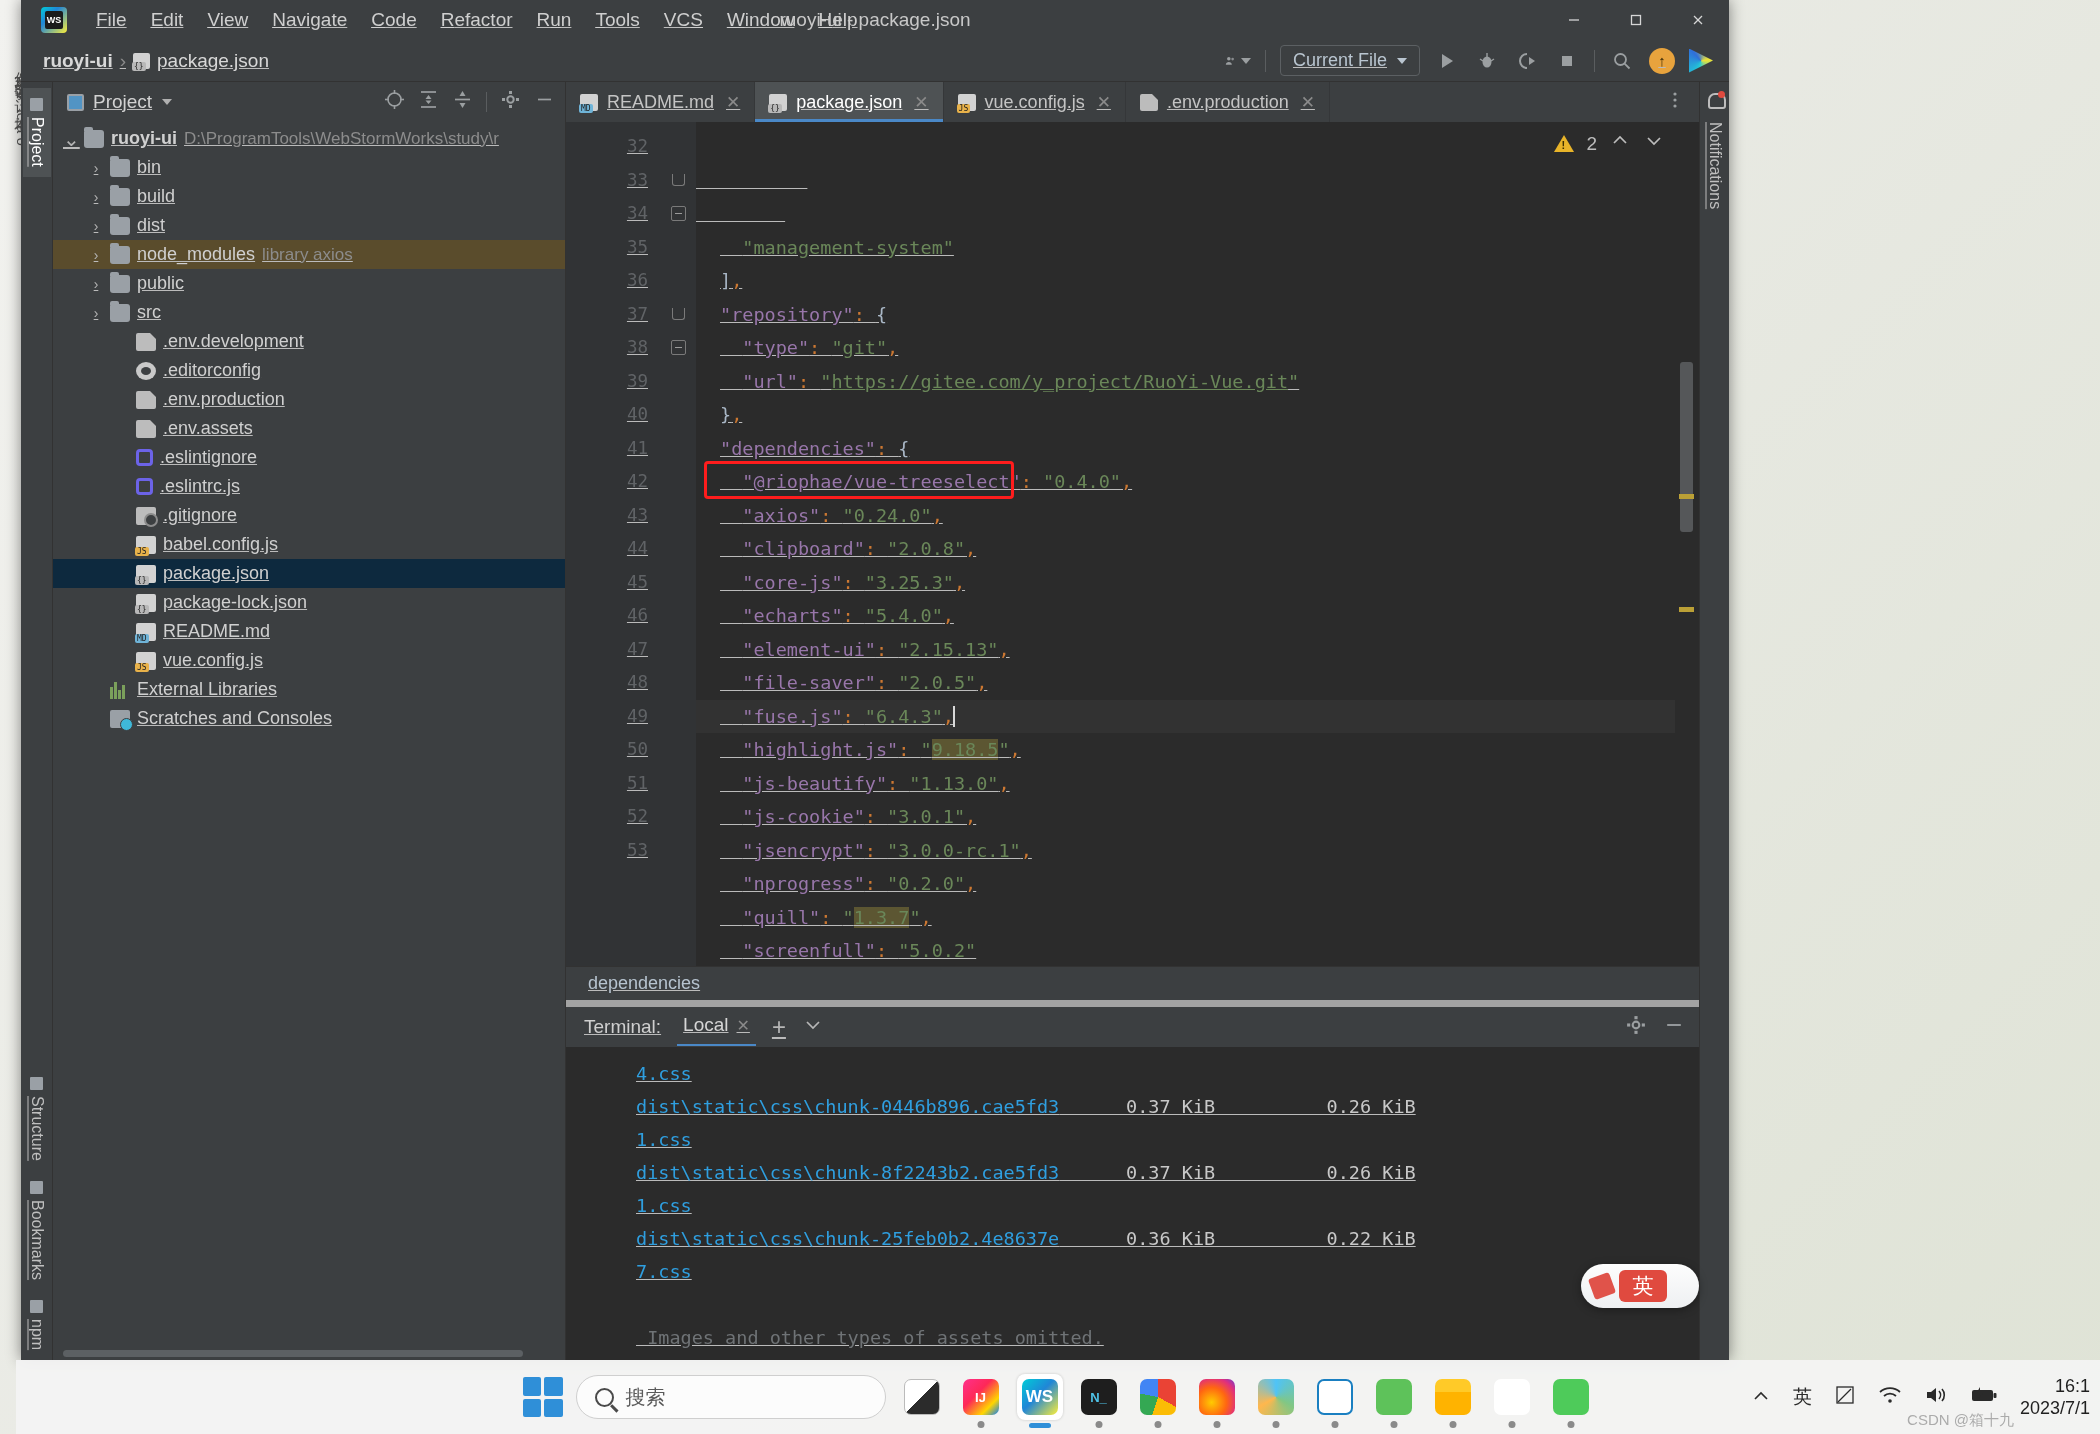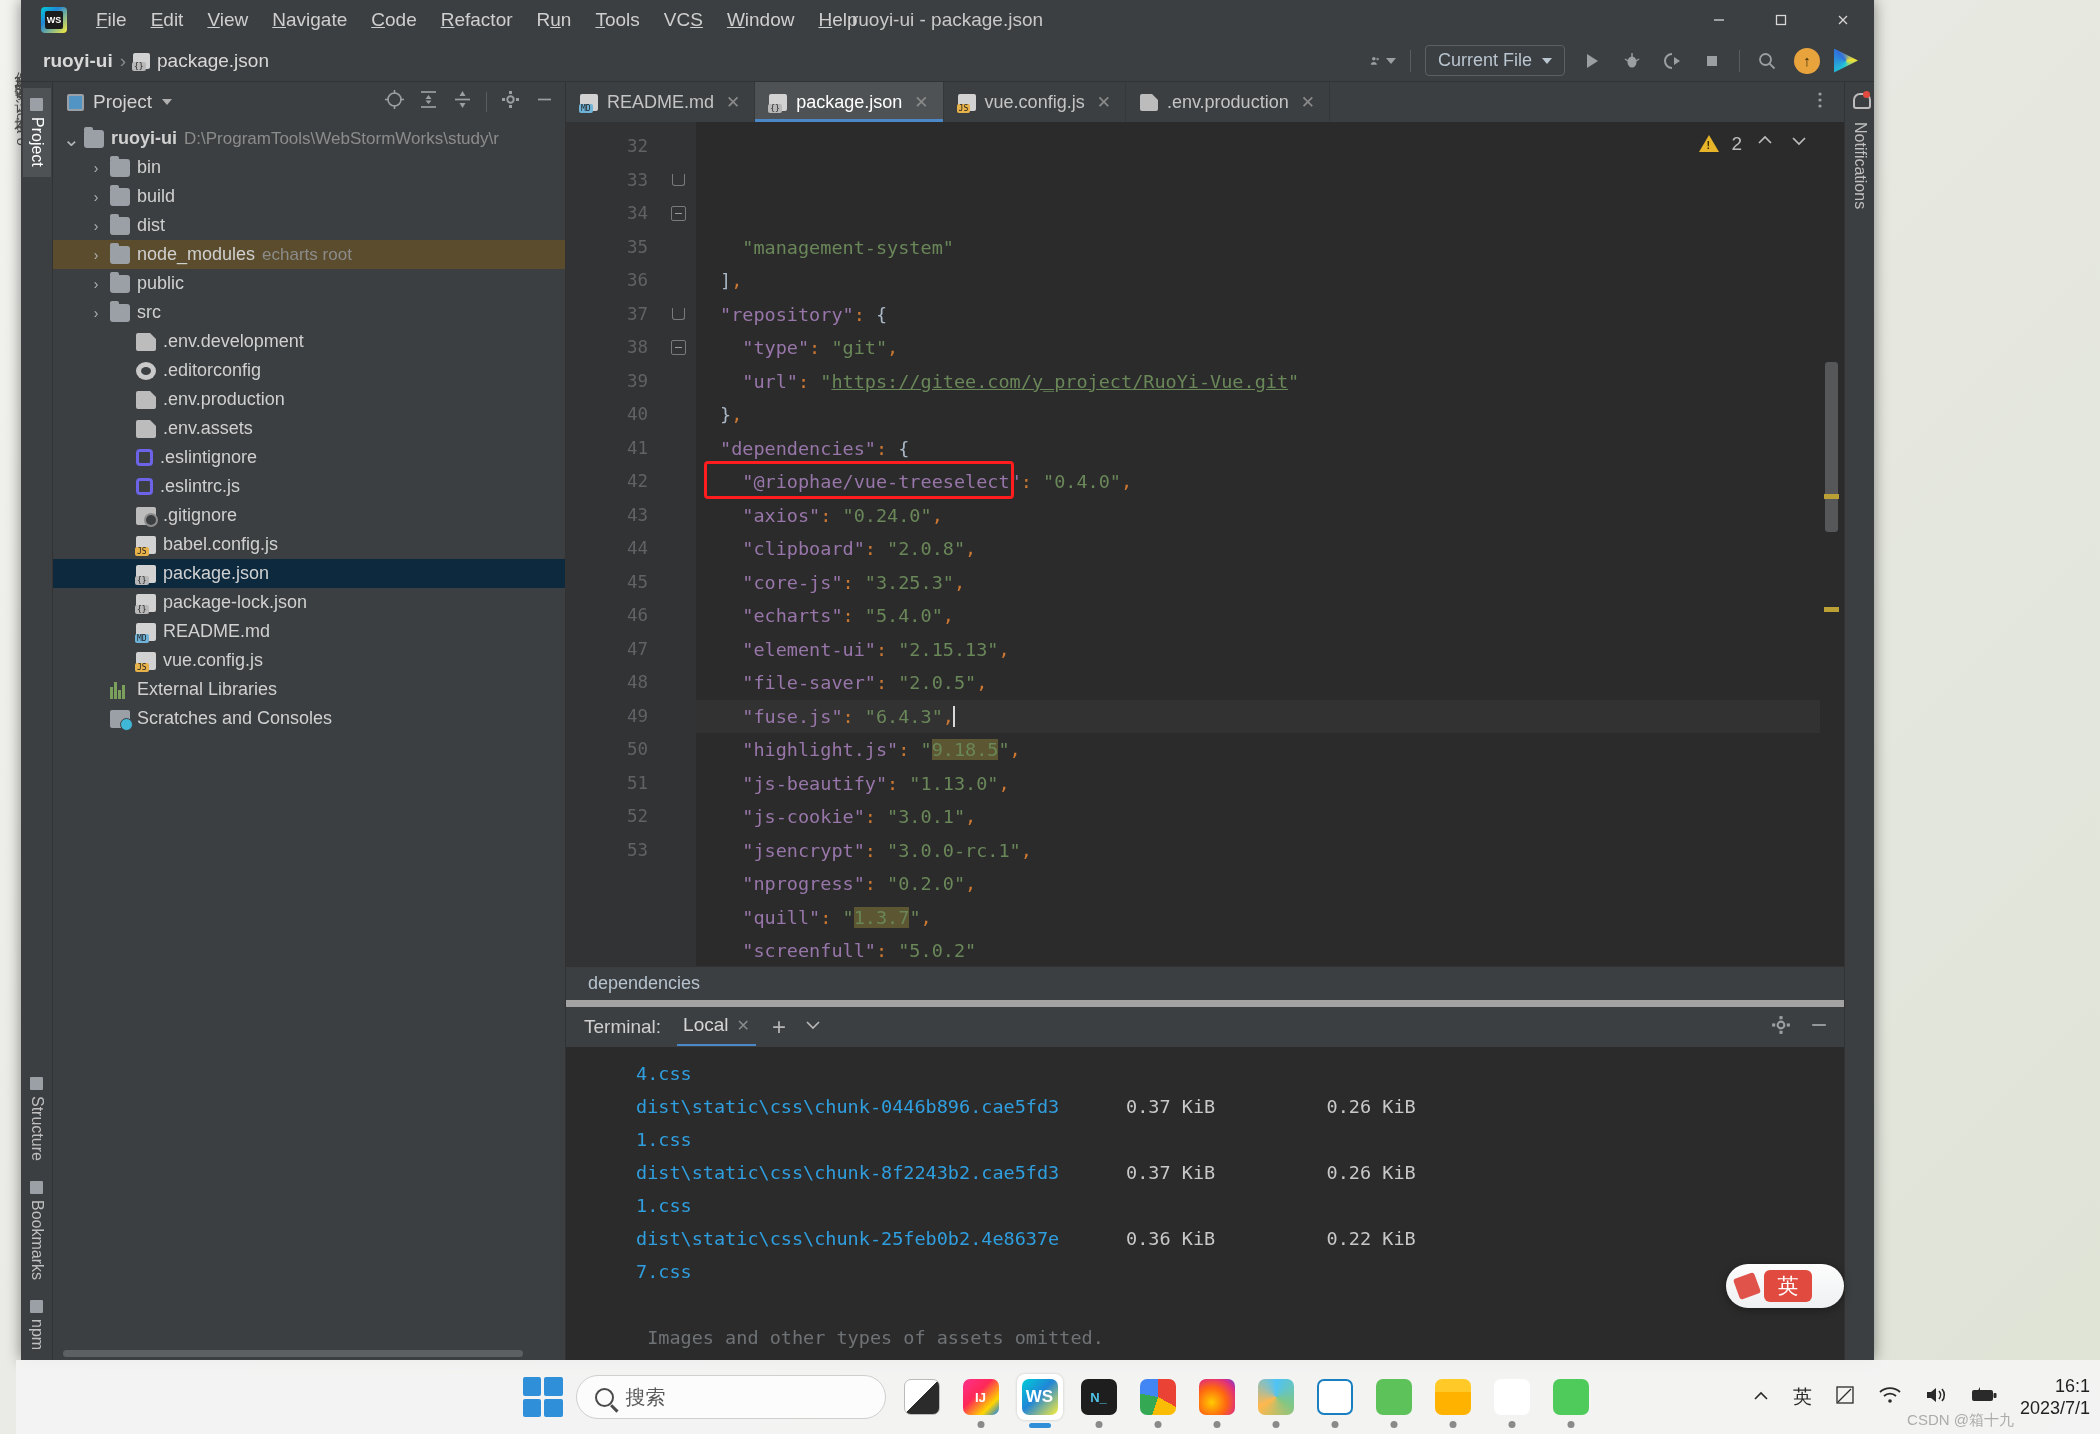--- a/index.html
+++ b/index.html
@@ -17,23 +17,24 @@
     background: linear-gradient(135deg,#f2f2ef 0%,#e9eae4 45%,#dfe3d6 100%);
   }
   #desktop-text {
     position: absolute; left: 0; top: 60px; width: 34px;
     color: #3a3a3a; font-size: 15px; line-height: 1.65;
     writing-mode: vertical-rl; white-space: nowrap; opacity: .85;
   }
 
   
   #window {
-    position: absolute; left: 21px; top: 0; width: 1853px; height: 1360px;
+    position: absolute; left: 21px; top: 0; width: 1708px; height: 1360px;
     background: #3b82f6; display: flex; flex-direction: column;
     box-shadow: 0 0 14px rgba(0,0,0,.45);
+    text-decoration: underline;
   }
 
   
   #titlebar {
     height: 40px; background: #3c3f41; display: flex; align-items: center;
     position: relative; flex: none;
   }
   .ws-logo {
     width: 26px; height: 26px; margin-left: 20px; border-radius: 4px;
     background: linear-gradient(135deg,#00cdd7 0%,#2086d7 35%,#fcee39 100%);
@@ -465,21 +466,21 @@
           </div>
           <div class="trow" style="padding-left: 36px;">
             <span class="arrow">›</span>
             <span class="fico folder"></span>
             <span class="tlabel">dist</span>
           </div>
           <div class="trow hl" style="padding-left: 36px;">
             <span class="arrow">›</span>
             <span class="fico folder"></span>
             <span class="tlabel">node_modules</span>
-            <span class="tsub">echarts root</span>
+            <span class="tsub">library axios</span>
           </div>
           <div class="trow" style="padding-left: 36px;">
             <span class="arrow">›</span>
             <span class="fico folder"></span>
             <span class="tlabel">public</span>
           </div>
           <div class="trow" style="padding-left: 36px;">
             <span class="arrow">›</span>
             <span class="fico folder"></span>
             <span class="tlabel">src</span>

